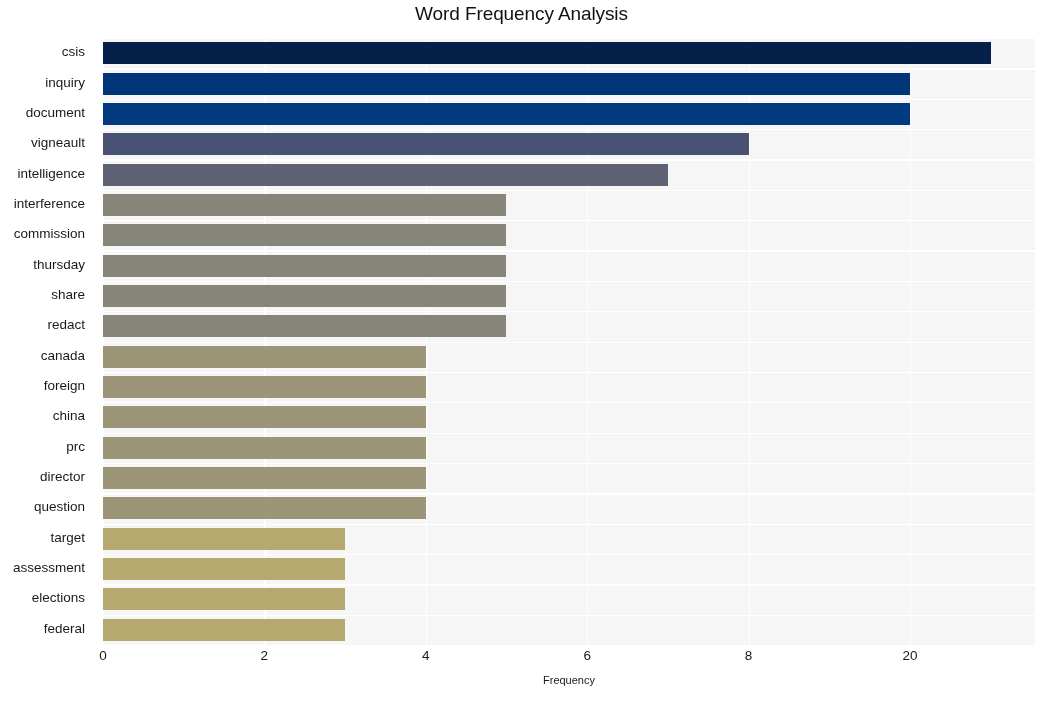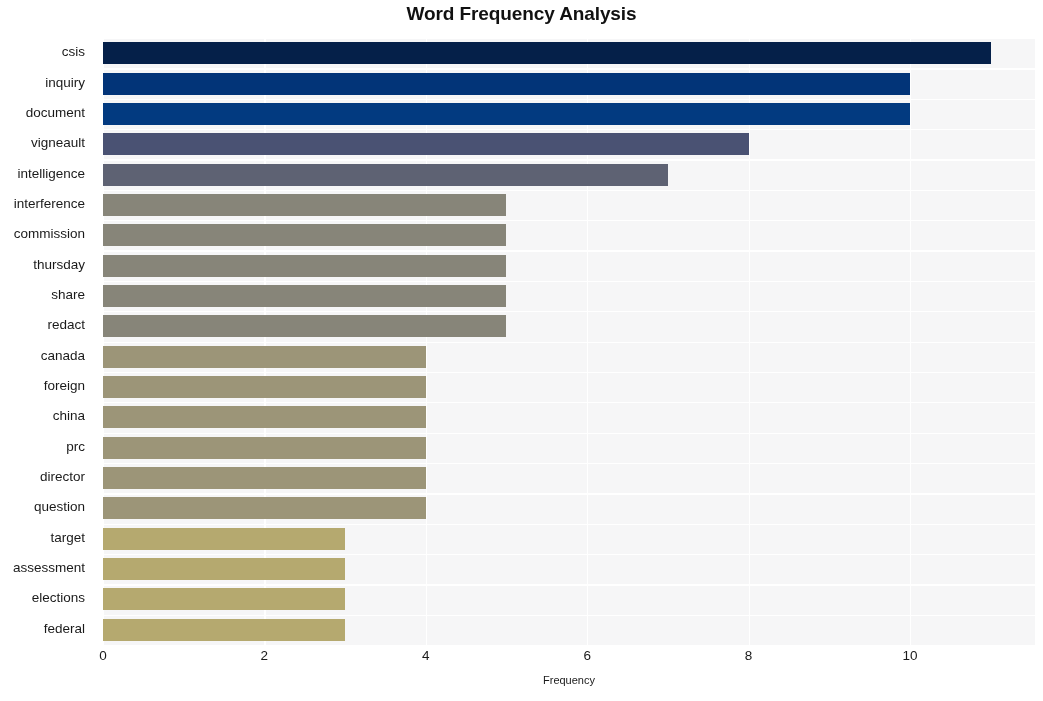--- a/index.html
+++ b/index.html
@@ -23,21 +23,21 @@
     background: #ffffff;
   }
 
   #chart-title {
     position: absolute;
     left: 0;
     top: 3px;
     width: 1043px;
     text-align: center;
     font-size: 19px;
-    font-weight: bold;
+    font-weight: normal;
     color: #111111;
     letter-spacing: -0.1px;
   }
 
   
   #plot-area {
     position: absolute;
     left: 103px;
     top: 38px;
     width: 932px;
@@ -246,18 +246,18 @@
       <div class="ytick" style="top: 522.125px; padding-right: 10px;">assessment</div>
       <div class="ytick" style="top: 552.475px; padding-right: 10px;">elections</div>
       <div class="ytick" style="top: 582.825px; padding-right: 10px;">federal</div>
     </div>
   <div id="xlabels">
       <div class="xtick" style="left: 0px;">0</div>
       <div class="xtick" style="left: 161.385px;">2</div>
       <div class="xtick" style="left: 322.771px;">4</div>
       <div class="xtick" style="left: 484.156px;">6</div>
       <div class="xtick" style="left: 645.541px;">8</div>
-      <div class="xtick" style="left: 806.926px;">10</div>
+      <div class="xtick" style="left: 806.926px;">20</div>
     </div>
 
   <div id="xaxis-label">Frequency</div>
 
 </div>
 
 </body></html>

